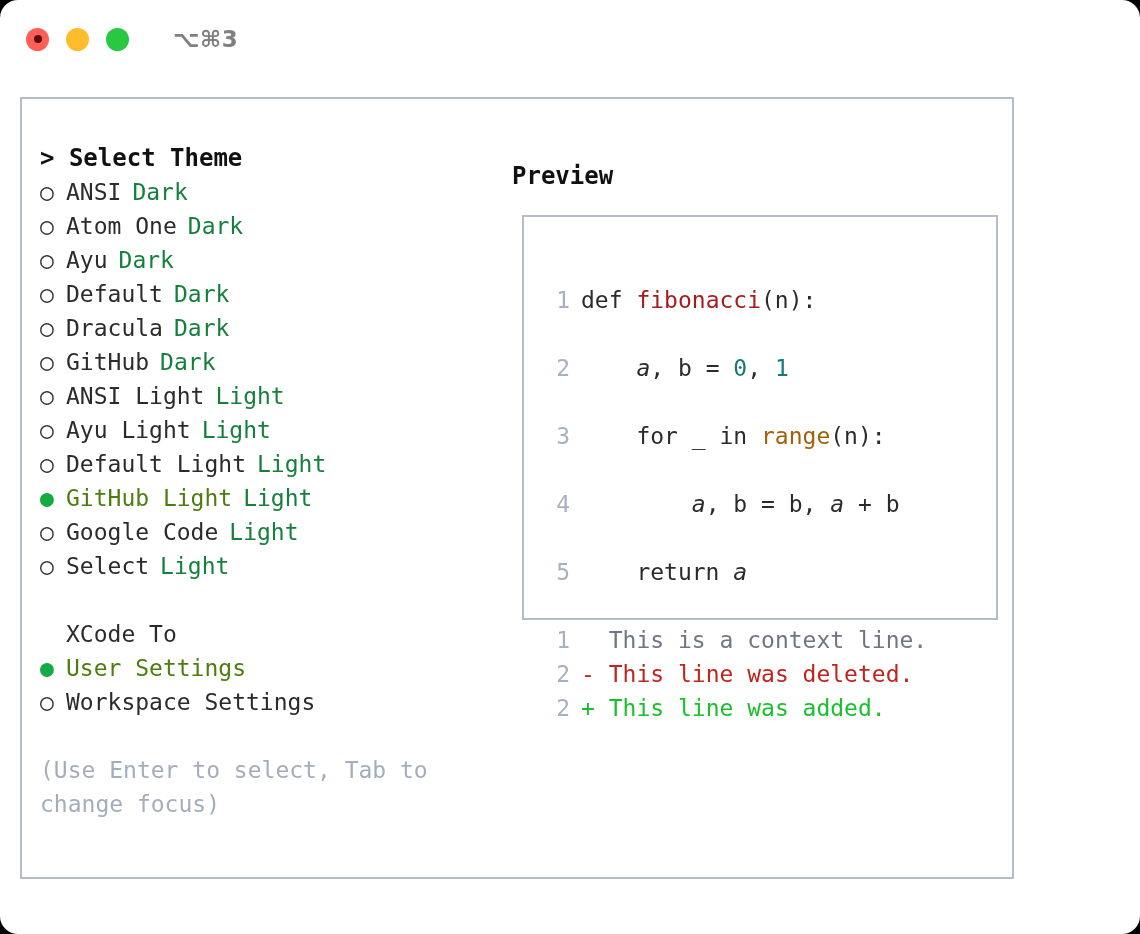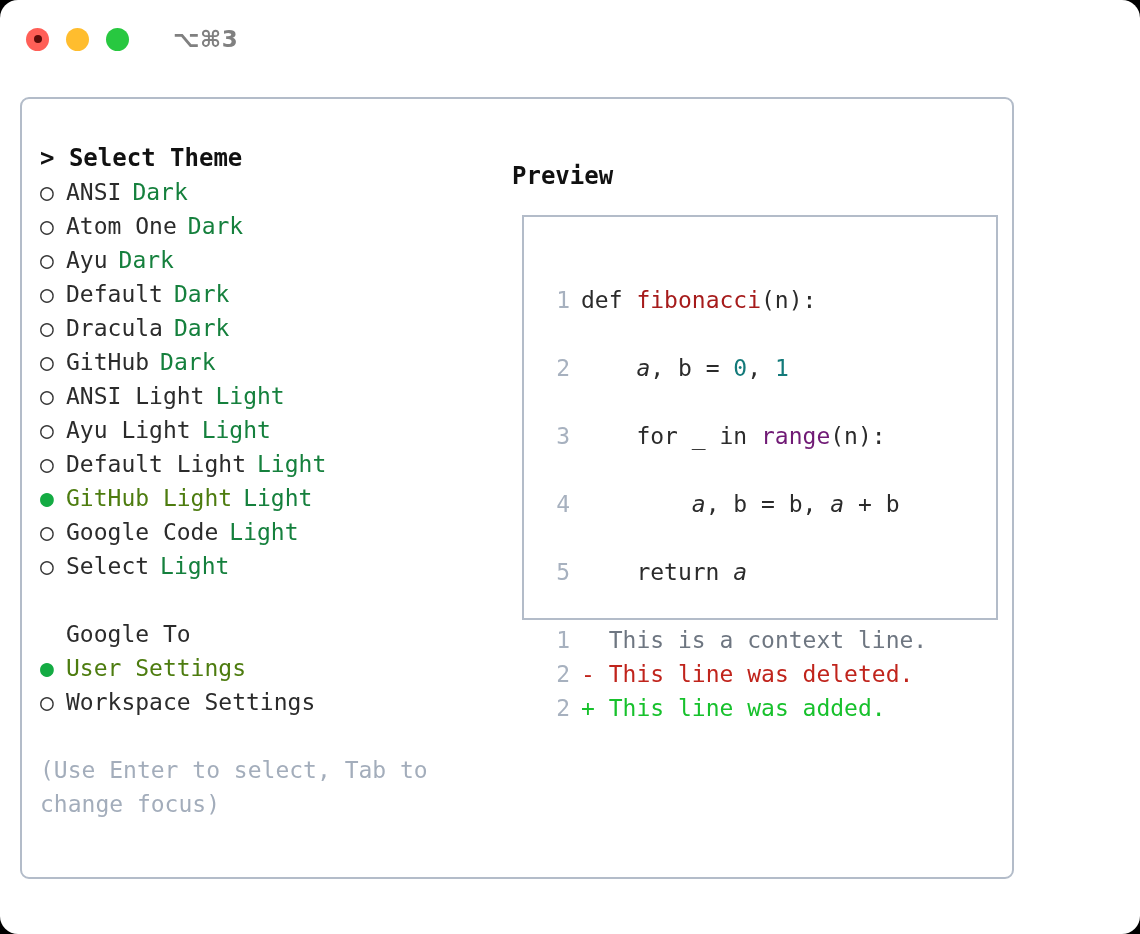--- a/index.html
+++ b/index.html
@@ -52,21 +52,21 @@
     letter-spacing: 0.5px;
     font-family: "DejaVu Sans", "Liberation Sans", sans-serif;
   }
 
   
   #panel {
     position: absolute;
     left: 20px; top: 97px;
     width: 994px; height: 782px;
     border: 2px solid #b3bcc9;
-    border-radius: 9px;
+    border-radius: 1px;
     background: #ffffff;
   }
 
   #columns { display: flex; height: 100%; }
   #left-col  { width: 480px; padding: 42px 0 0 18px; }
   #right-col { flex: 1; padding: 60px 0 0 0; }
 
   
   .section-header {
     font-size: 24px;
@@ -144,21 +144,21 @@
   .ln {
     width: 30px;
     flex: 0 0 30px;
     text-align: right;
     color: #a7b1bf;
     margin-right: 11px;
   }
   .code-text { color: #2b2b2b; margin-top: 34px; }
   .tok-fn     { color: #a61b1b; }
   .tok-num    { color: #137a7a; }
-  .tok-call   { color: #701a75; }
+  .tok-call   { color: #a16207; }
   .tok-ital   { font-style: italic; }
   .diff-gap   { height: 34px; }
   .diff-ctx   { color: #6e7681; }
   .diff-del   { color: #c0241c; }
   .diff-add   { color: #17c12c; }
 </style>
 </head>
 <body>
 
 <div id="window">
@@ -185,21 +185,21 @@
             <div class="opt-row"><span class="marker">○</span><span class="opt-label">Dracula</span><span class="opt-tag">Dark</span></div>
             <div class="opt-row"><span class="marker">○</span><span class="opt-label">GitHub</span><span class="opt-tag">Dark</span></div>
             <div class="opt-row"><span class="marker">○</span><span class="opt-label">ANSI Light</span><span class="opt-tag">Light</span></div>
             <div class="opt-row"><span class="marker">○</span><span class="opt-label">Ayu Light</span><span class="opt-tag">Light</span></div>
             <div class="opt-row"><span class="marker">○</span><span class="opt-label">Default Light</span><span class="opt-tag">Light</span></div>
             <div class="opt-row selected"><span class="marker on">●</span><span class="opt-label">GitHub Light</span><span class="opt-tag">Light</span></div>
             <div class="opt-row"><span class="marker">○</span><span class="opt-label">Google Code</span><span class="opt-tag">Light</span></div>
             <div class="opt-row"><span class="marker">○</span><span class="opt-label">Select</span><span class="opt-tag">Light</span></div>
           </div>
         <div class="spacer-row"></div>
-        <div class="subheader">Google To</div>
+        <div class="subheader">XCode To</div>
         <div id="apply-list">
             <div class="opt-row selected"><span class="marker on">●</span><span class="opt-label">User Settings</span></div>
             <div class="opt-row"><span class="marker">○</span><span class="opt-label">Workspace Settings</span></div>
           </div>
         <div id="hint">(Use Enter to select, Tab to change focus)</div>
       </div>
 
       <div id="right-col">
         <div id="preview-title">Preview</div>
         <div id="preview-box">

